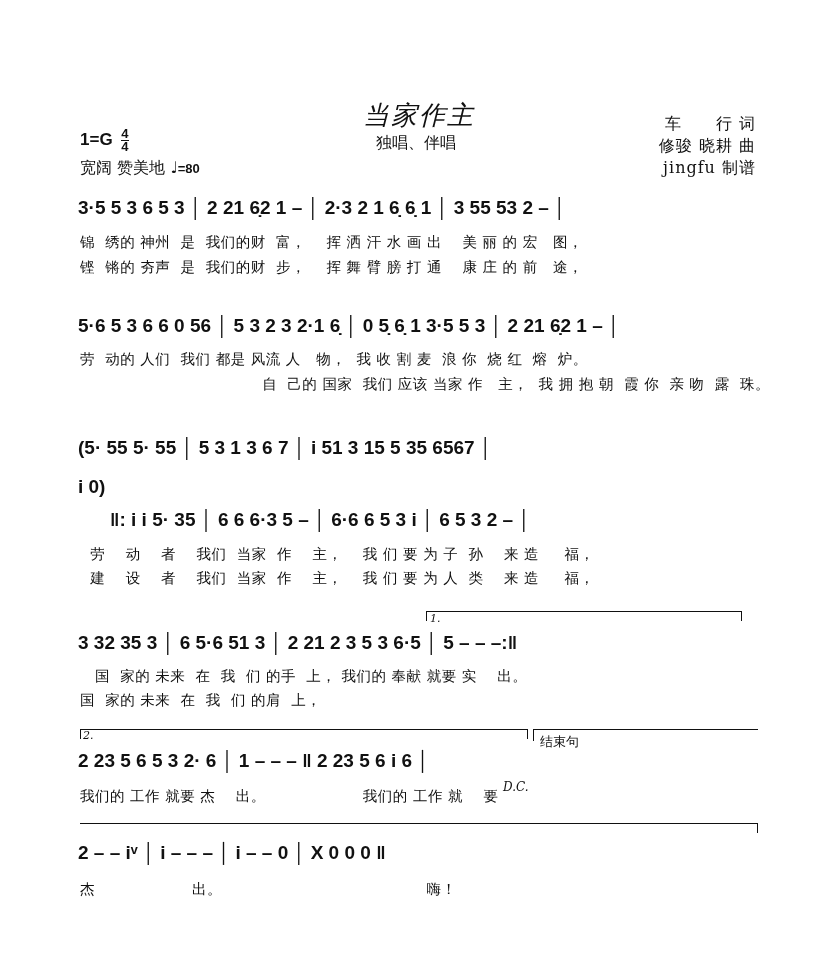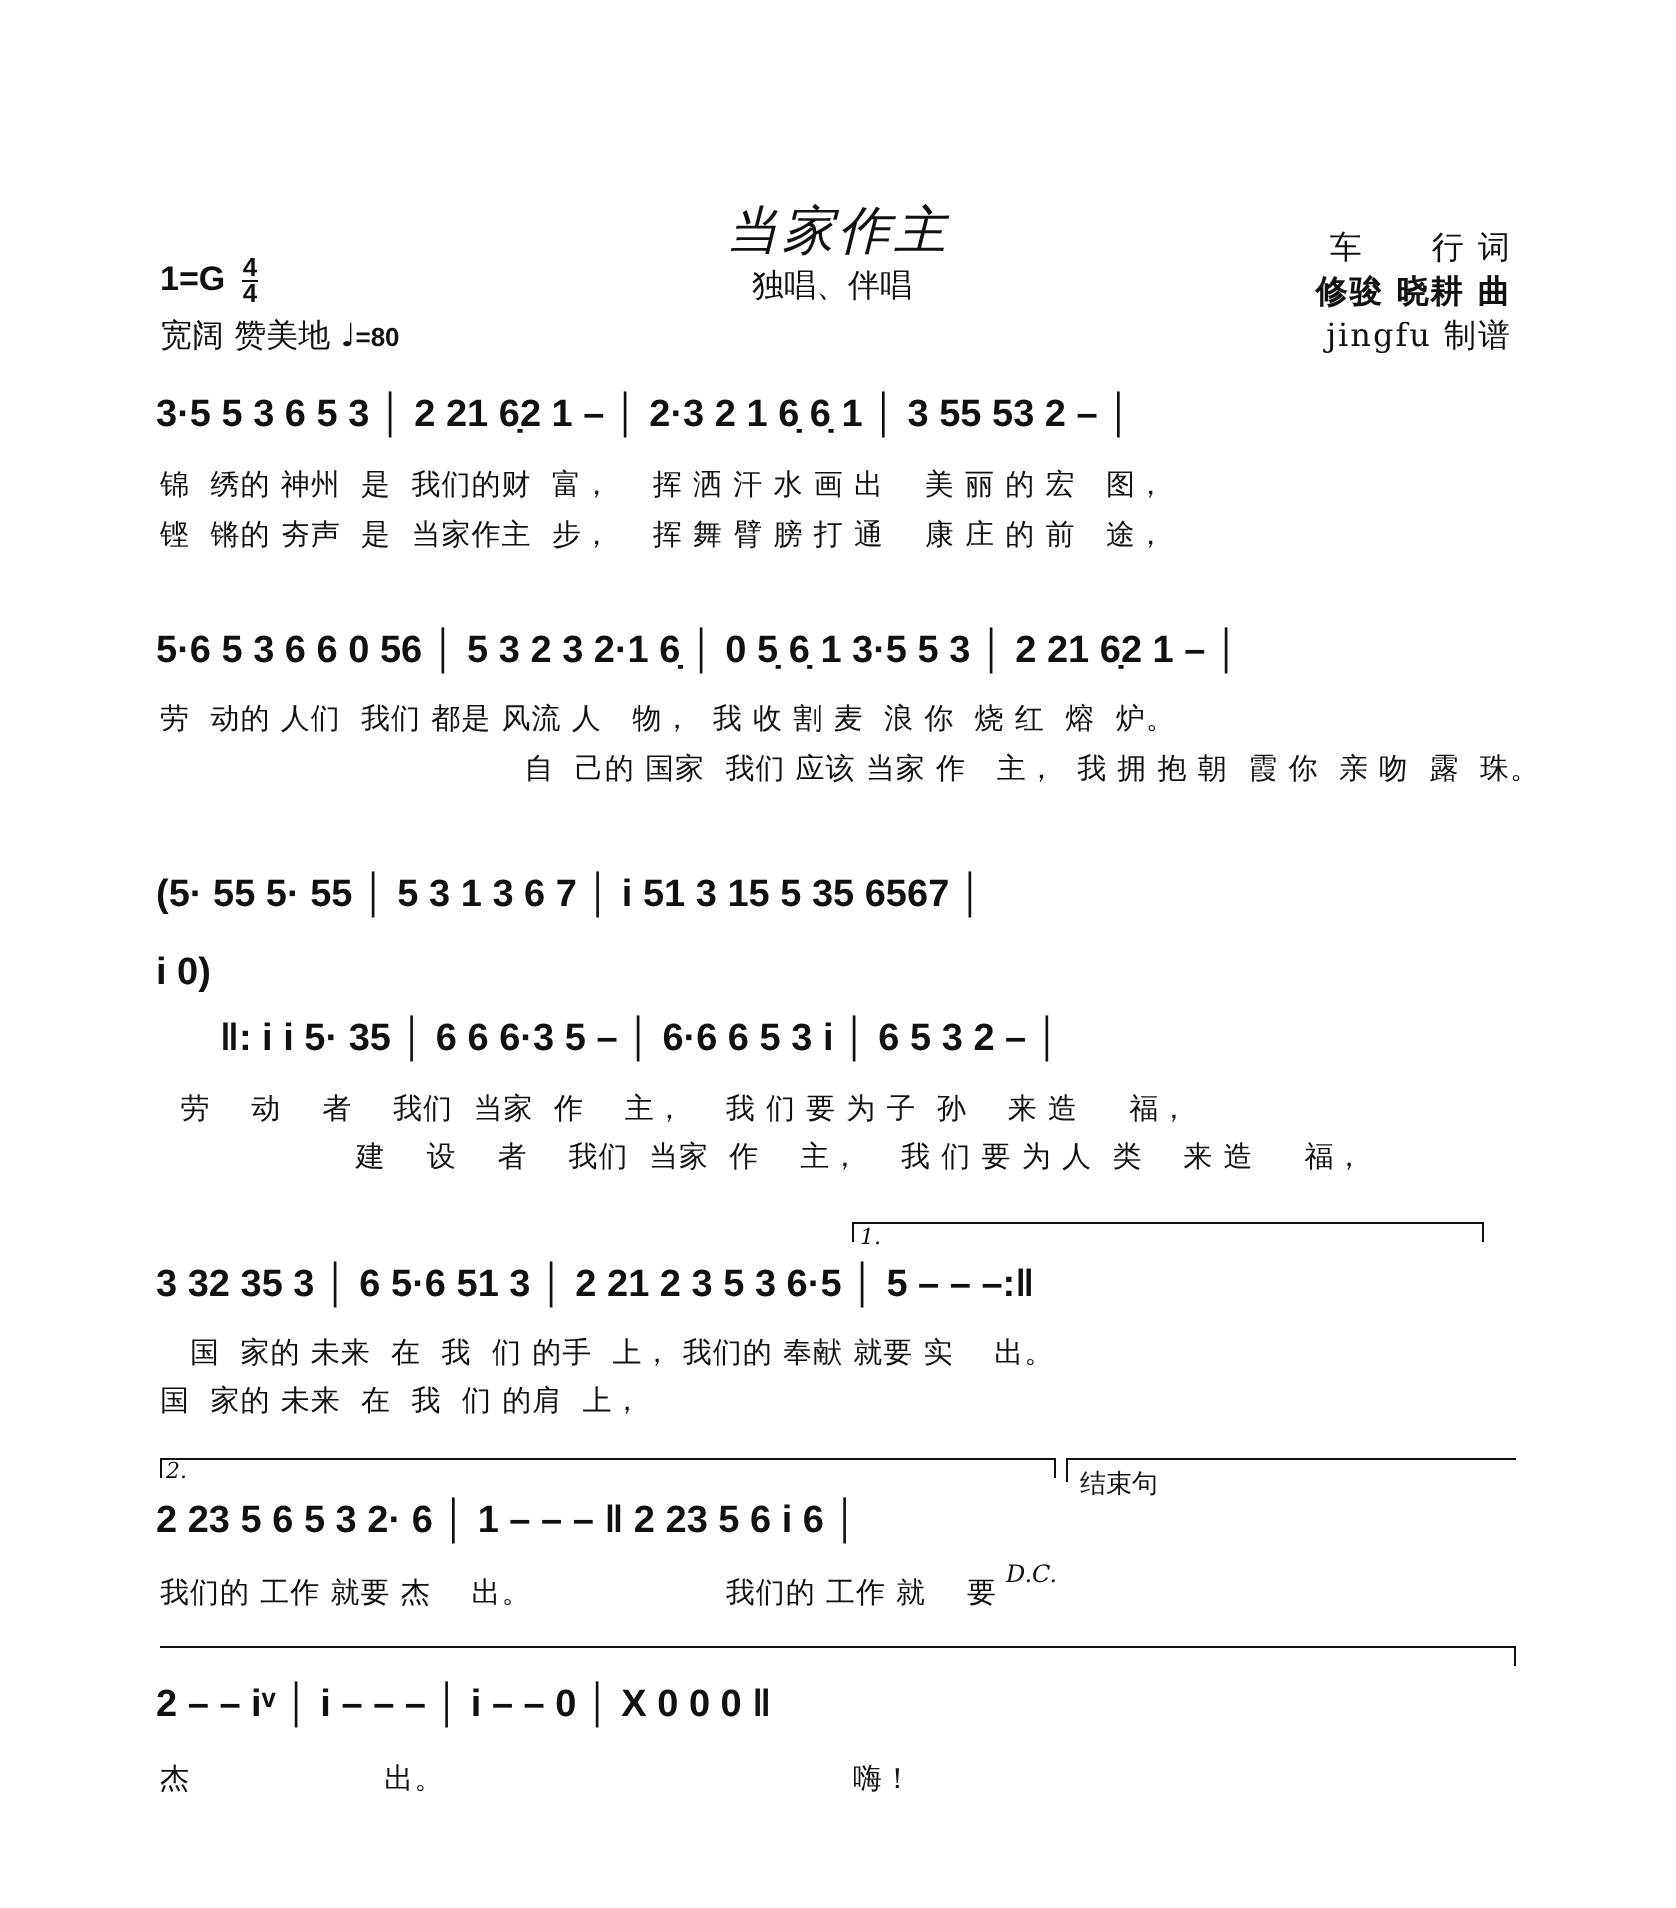--- a/index.html
+++ b/index.html
@@ -19,49 +19,49 @@
   .rule { position: absolute; height: 1px; background: #111; }
   .vrule { position: absolute; width: 1px; background: #111; }
   .small { font-family: "DejaVu Serif", serif; font-size: 11px; font-style: italic; }
 </style>
 </head>
 <body>
 
 <div class="abs title">当家作主</div>
 <div class="abs subtitle">独唱、伴唱</div>
 <div class="abs credit" style="top:114px;">车　　行 词</div>
-<div class="abs credit" style="top:136px;font-weight:bold;">修骏 晓耕 曲</div>
+<div class="abs credit" style="top:136px;">修骏 晓耕 曲</div>
 <div class="abs credit" style="top:158px;">jingfu 制谱</div>
 
 <div class="abs key">
   <span>1=G</span>
   <span class="timesig">
     <span>4</span><br>
     <span style="display:block;border-top:1px solid #111;">4</span>
   </span>
 </div>
 <div class="abs tempo">
   <span>宽阔 赞美地</span>
   <span>♩</span><span class="bpm">=80</span>
 </div>
 
 <div class="row" style="top:197px;">3·5 5 3  6 5  3 │ 2 21 6̣2 1  – │ 2·3 2 1  6̣ 6̣  1 │ 3 55 53 2  – │</div>
 <div class="lyr" style="top:233px;">锦  绣的 神州  是  我们的财  富，    挥 洒 汗 水 画 出    美 丽 的 宏   图，</div>
-<div class="lyr" style="top:258px;">铿  锵的 夯声  是  当家作主  步，    挥 舞 臂 膀 打 通    康 庄 的 前   途，</div>
+<div class="lyr" style="top:258px;">铿  锵的 夯声  是  我们的财  步，    挥 舞 臂 膀 打 通    康 庄 的 前   途，</div>
 
 <div class="row" style="top:315px;">5·6 5 3  6 6 0 56 │ 5 3  2 3  2·1 6̣ │ 0 5̣ 6̣ 1  3·5 5 3 │ 2 21 6̣2 1  – │</div>
 <div class="lyr" style="top:350px;">劳  动的 人们  我们 都是 风流 人   物，  我 收 割 麦  浪 你  烧 红  熔  炉。</div>
 <div class="lyr" style="top:375px;text-align:right;">自  己的 国家  我们 应该 当家 作   主，  我 拥 抱 朝  霞 你  亲 吻  露  珠。</div>
 
 <div class="row" style="top:437px;">(5·     55 5·      55 │ 5 3  1 3  6      7     │ i 51 3 15 5 35 6567 │</div>
 <div class="row" style="top:476px;">i 0)</div>
 
 <div class="row" style="top:509px;margin-left:32px;">‖: i  i  5·  35 │ 6 6  6·3 5  – │ 6·6 6 5  3  i │ 6 5  3 2  – │</div>
 <div class="lyr" style="top:545px;">  劳    动    者    我们  当家  作    主，    我 们 要 为 子  孙    来 造     福，</div>
-<div class="lyr" style="top:569px;text-align:center;">  建    设    者    我们  当家  作    主，    我 们 要 为 人  类    来 造     福，</div>
+<div class="lyr" style="top:569px;">  建    设    者    我们  当家  作    主，    我 们 要 为 人  类    来 造     福，</div>
 
 <div class="rule" style="left:426px; top:611px; width:316px;"></div>
 <div class="vrule" style="left:426px; top:611px; height:10px;"></div>
 <div class="vrule" style="left:741px; top:611px; height:10px;"></div>
 <div class="abs small" style="left:430px; top:612px;">1.</div>
 <div class="row" style="top:632px;">3  32 35  3 │ 6  5·6 51 3 │ 2 21 2 3  5 3  6·5 │ 5  – – –:‖</div>
 <div class="lyr" style="top:667px;margin-left:15px;">国  家的 未来  在  我  们 的手  上， 我们的 奉献 就要 实    出。</div>
 <div class="lyr" style="top:691px;">国  家的 未来  在  我  们 的肩  上，</div>
 
 <div class="rule" style="left:80px; top:729px; width:447px;"></div>

